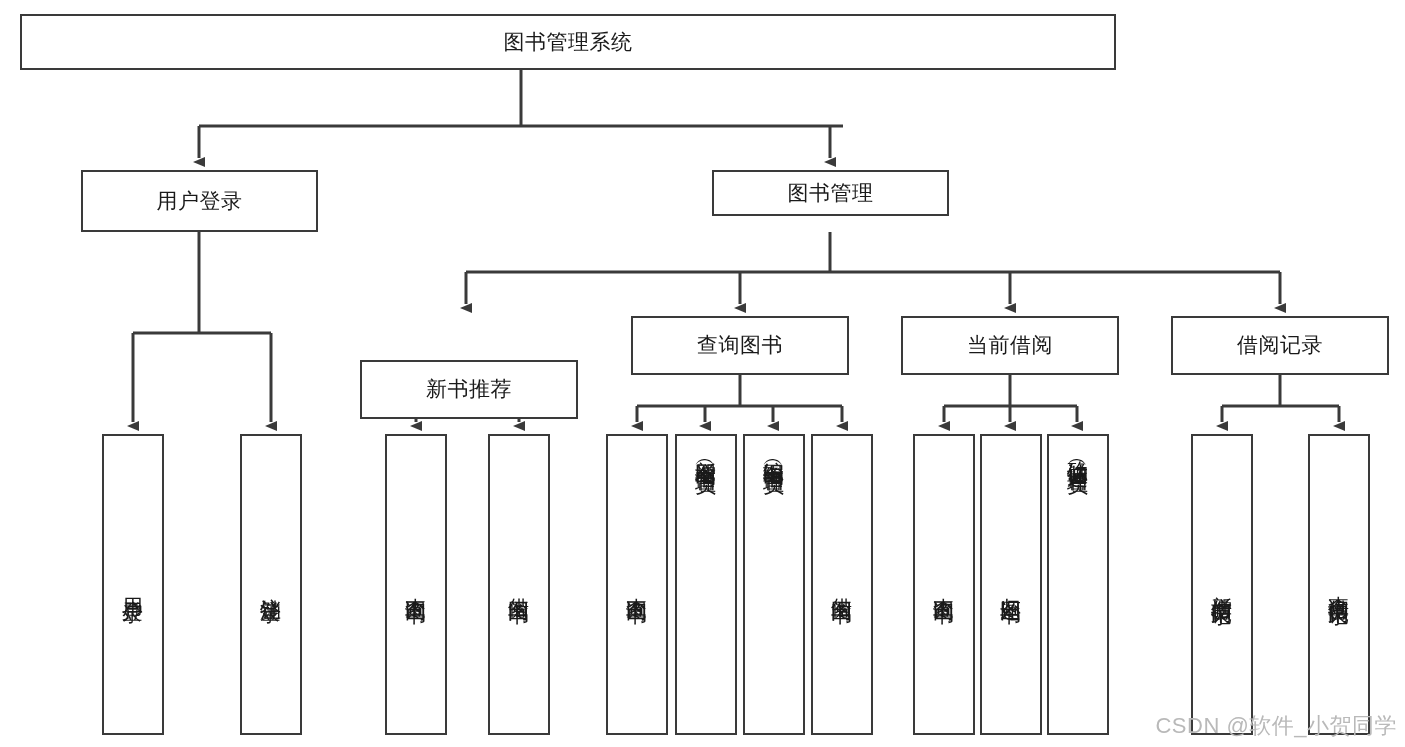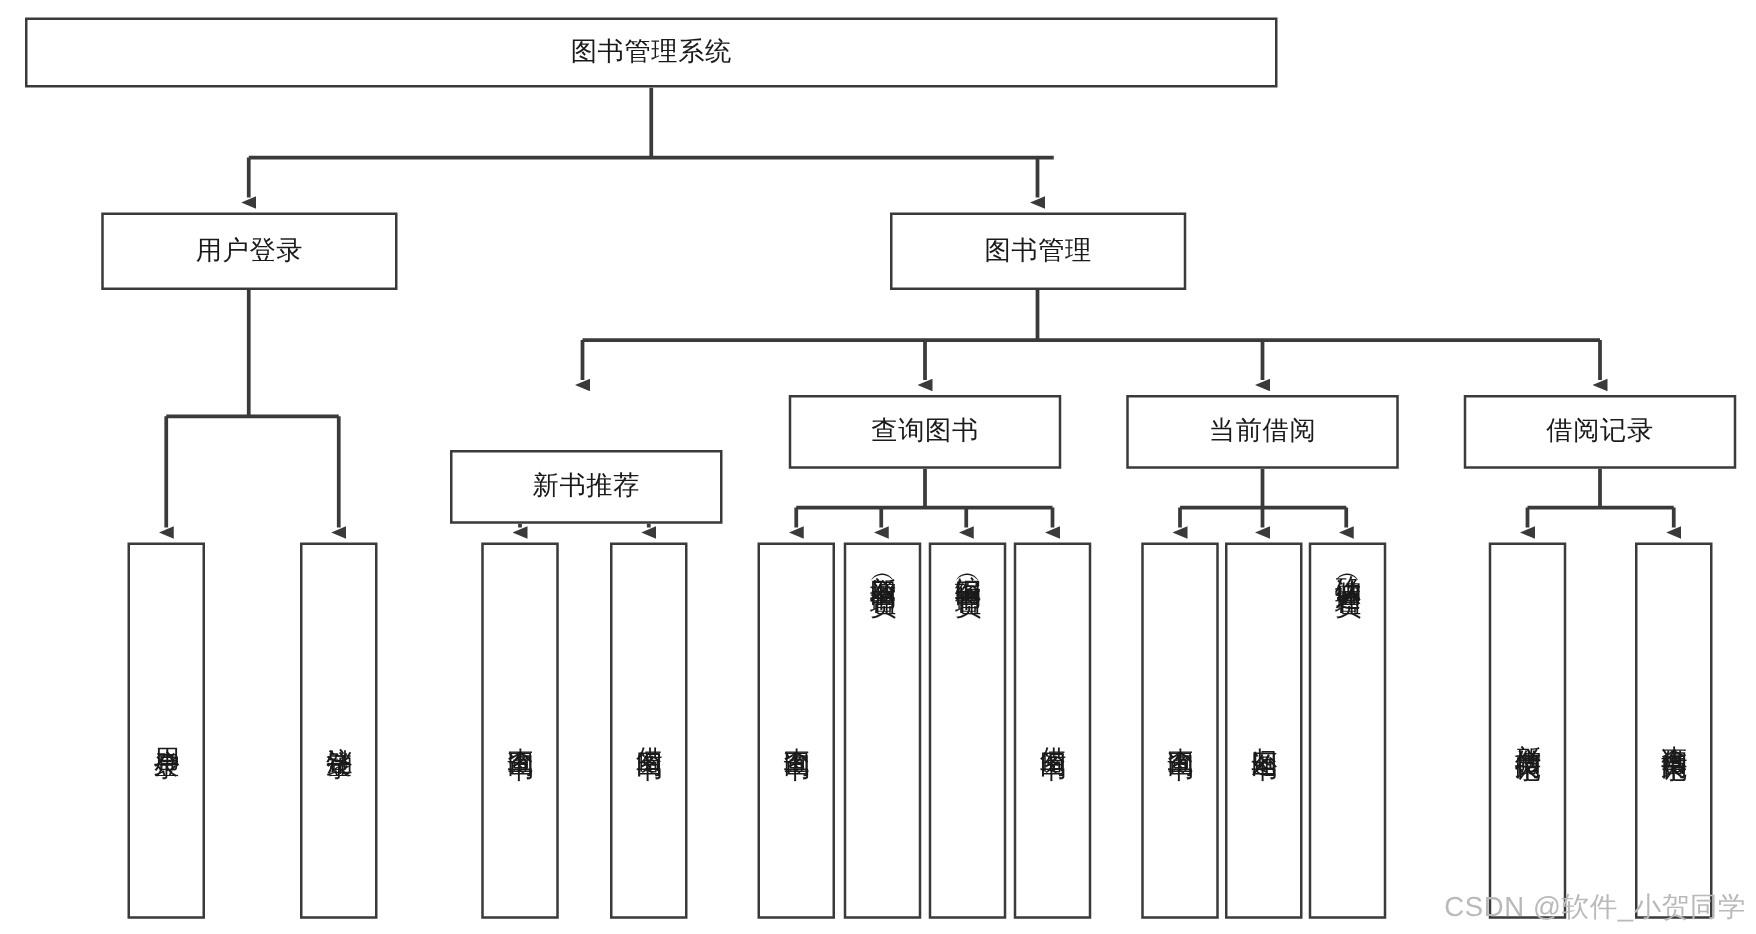--- a/index.html
+++ b/index.html
@@ -122,29 +122,29 @@
       <path d="M1010,406 L1010,422" marker-end="url(#arrow)"></path>
       <path d="M1077,406 L1077,422" marker-end="url(#arrow)"></path>
 
       <path d="M1280,375 L1280,406"></path>
       <path d="M1222,406 L1339,406"></path>
       <path d="M1222,406 L1222,422" marker-end="url(#arrow)"></path>
       <path d="M1339,406 L1339,422" marker-end="url(#arrow)"></path>
     </g>
   </svg>
 
-  <div class="node-box" style="left:20px; top:14px; width:1002px; height:56px;">
+  <div class="node-box" style="left:20px; top:14px; width:1096px; height:56px;">
     <span class="node-label">图书管理系统</span>
   </div>
 
   <div class="node-box" style="left:81px; top:170px; width:237px; height:62px;">
     <span class="node-label">用户登录</span>
   </div>
 
-  <div class="node-box" style="left:712px; top:170px; width:237px; height:62px;">
+  <div class="node-box" style="left:712px; top:170px; width:237px; height:46px;">
     <span class="node-label">图书管理</span>
   </div>
 
   <div class="node-box" style="left:360px; top:316px; width:218px; height:59px;margin-top:44px;">
     <span class="node-label">新书推荐</span>
   </div>
 
   <div class="node-box" style="left:631px; top:316px; width:218px; height:59px;">
     <span class="node-label">查询图书</span>
   </div>

